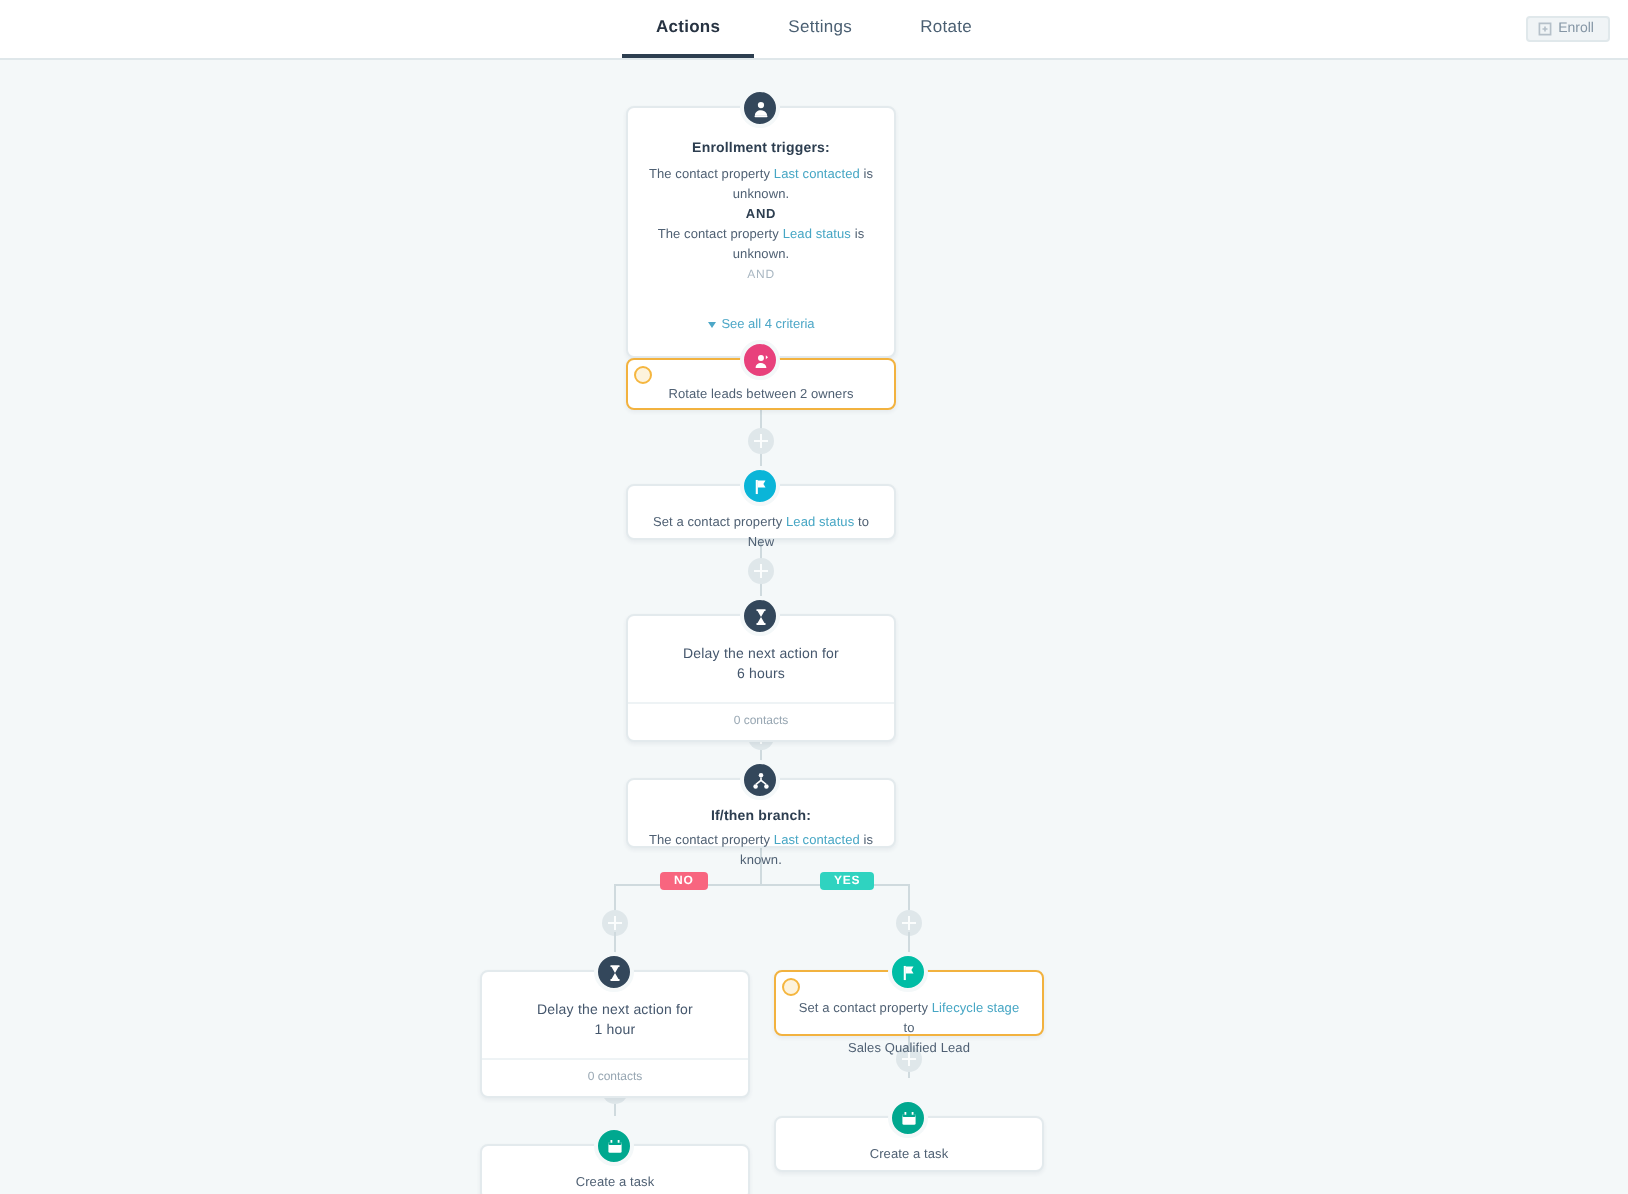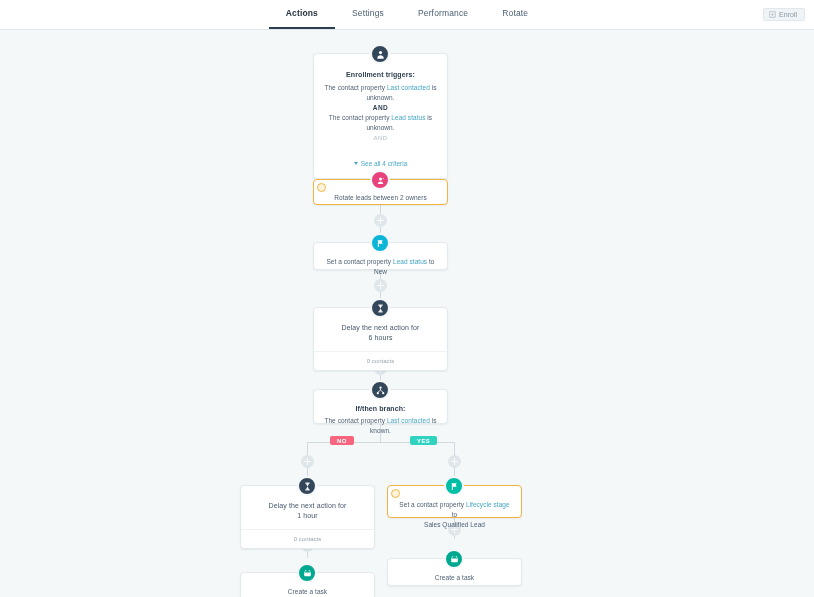--- a/index.html
+++ b/index.html
@@ -115,21 +115,20 @@
 </style>
 </head>
 <body>
 
 <div id="app">
 
   <div class="topbar">
     <div class="tabs">
       <div class="tab active">Actions</div>
       <div class="tab">Settings</div>
-      <div class="tab">Performance</div>
       <div class="tab">Rotate</div>
     </div>
     <div class="enroll-btn">
       <svg class="enroll-ico" viewBox="0 0 10 10">
         <path d="M1 1h8v8H1z" fill="none" stroke="#8596a5" stroke-width="1.2"></path>
         <path d="M3.2 5h3.6M5 3.2v3.6" stroke="#8596a5" stroke-width="1.2"></path>
       </svg>
       <span class="lbl">Enroll</span>
     </div>
   </div>

